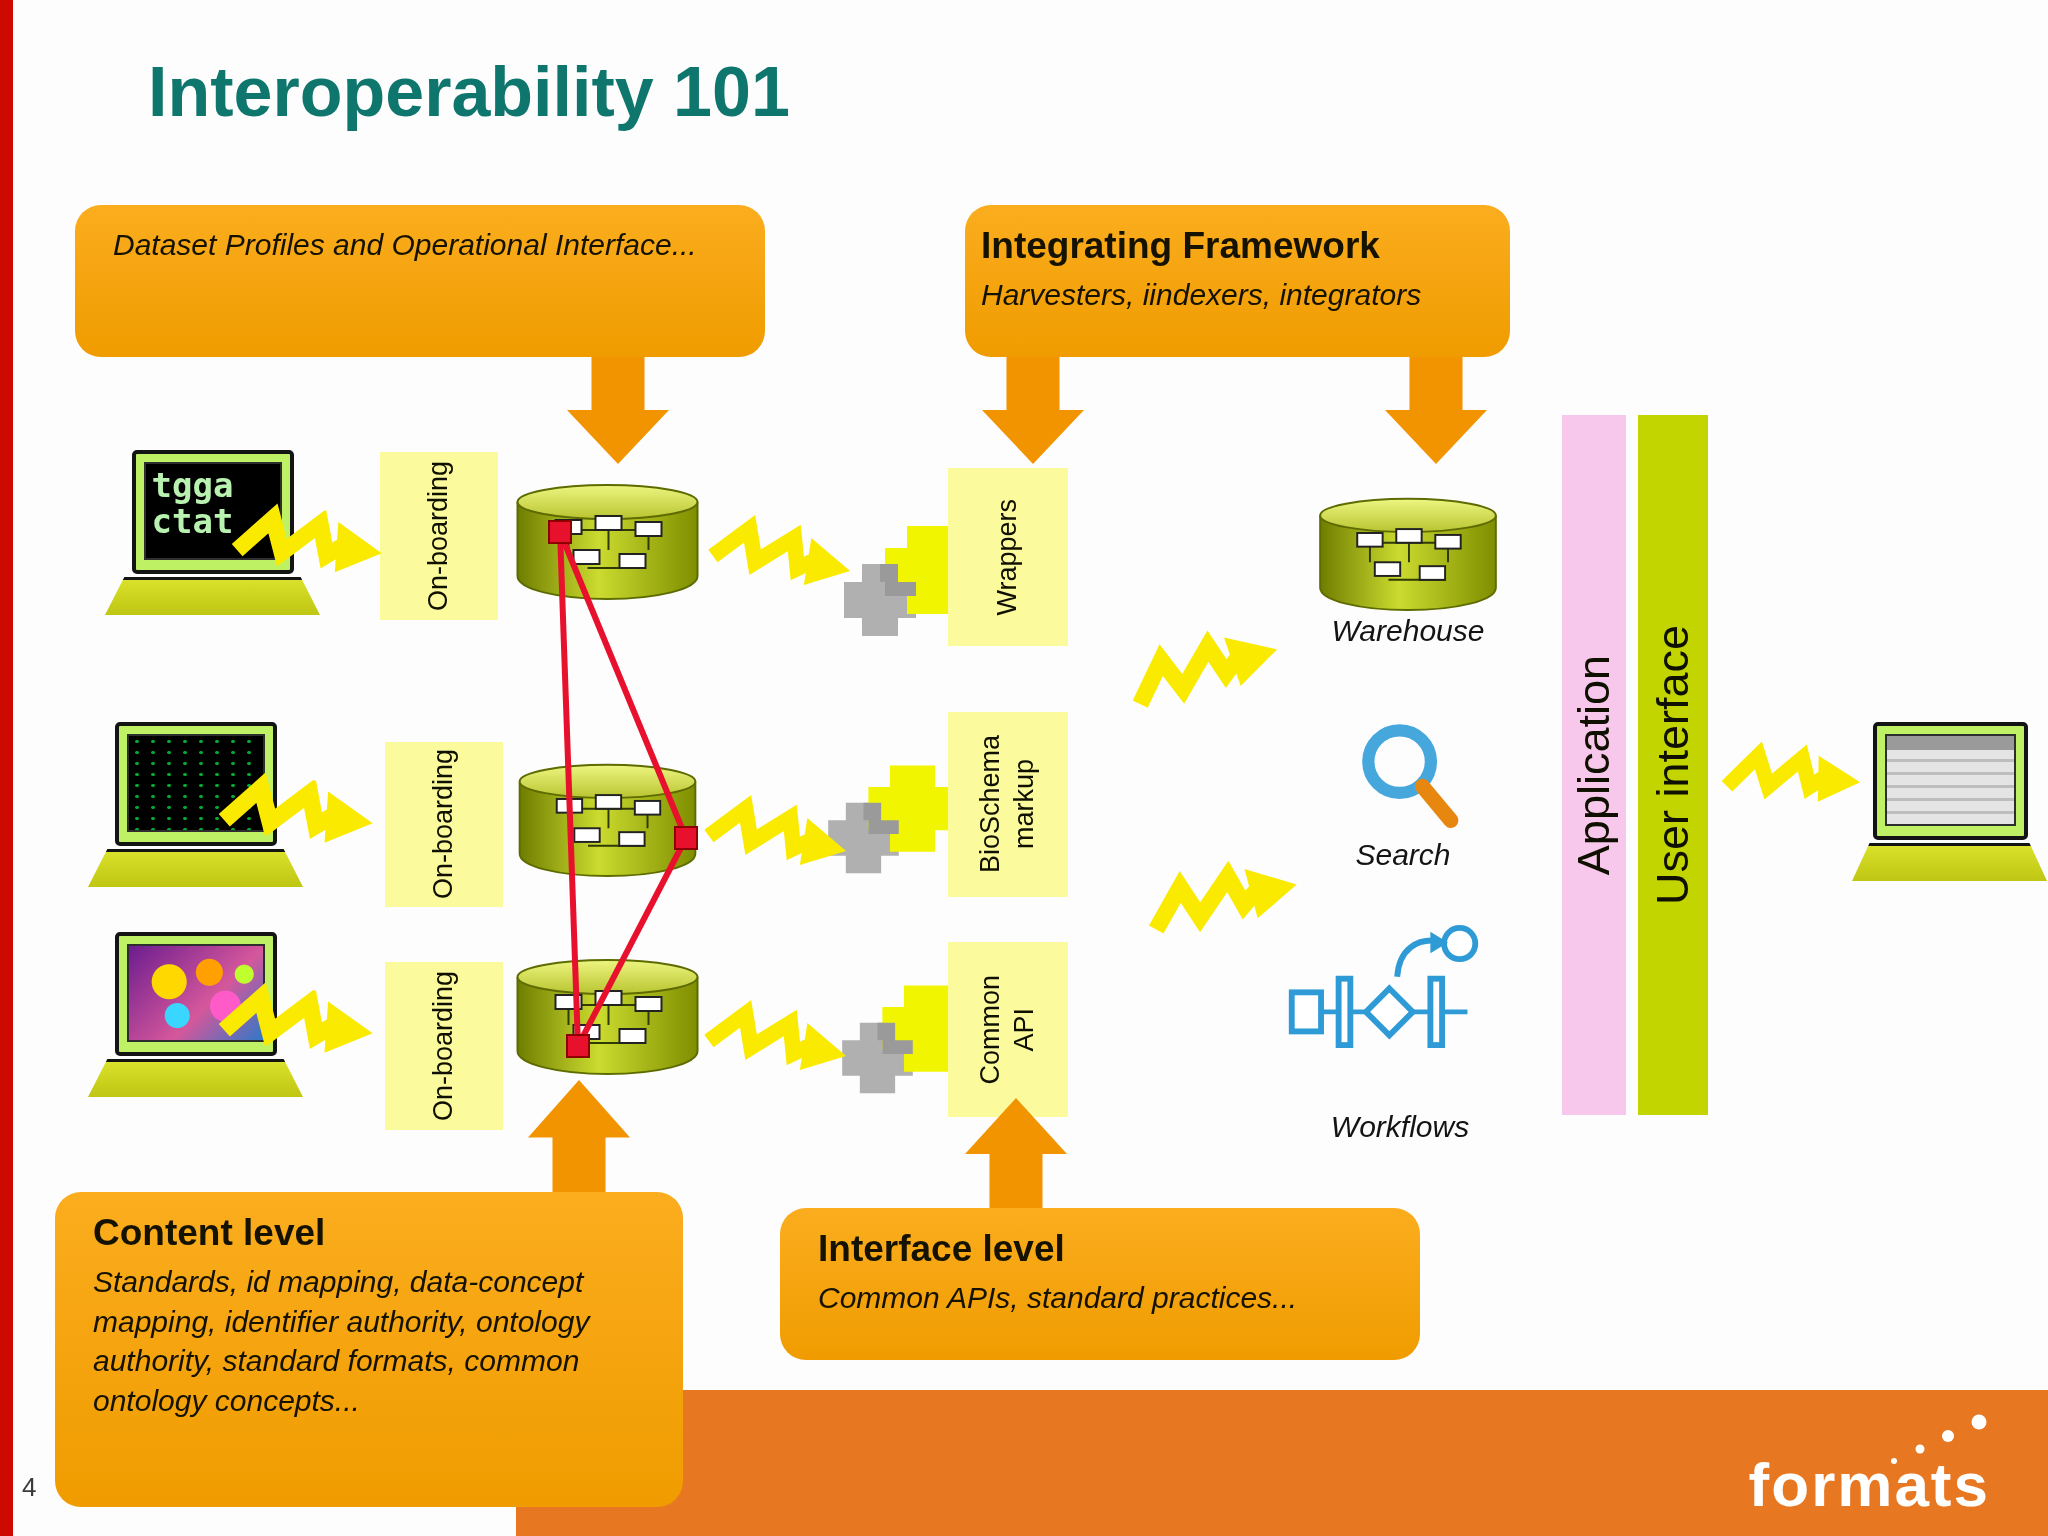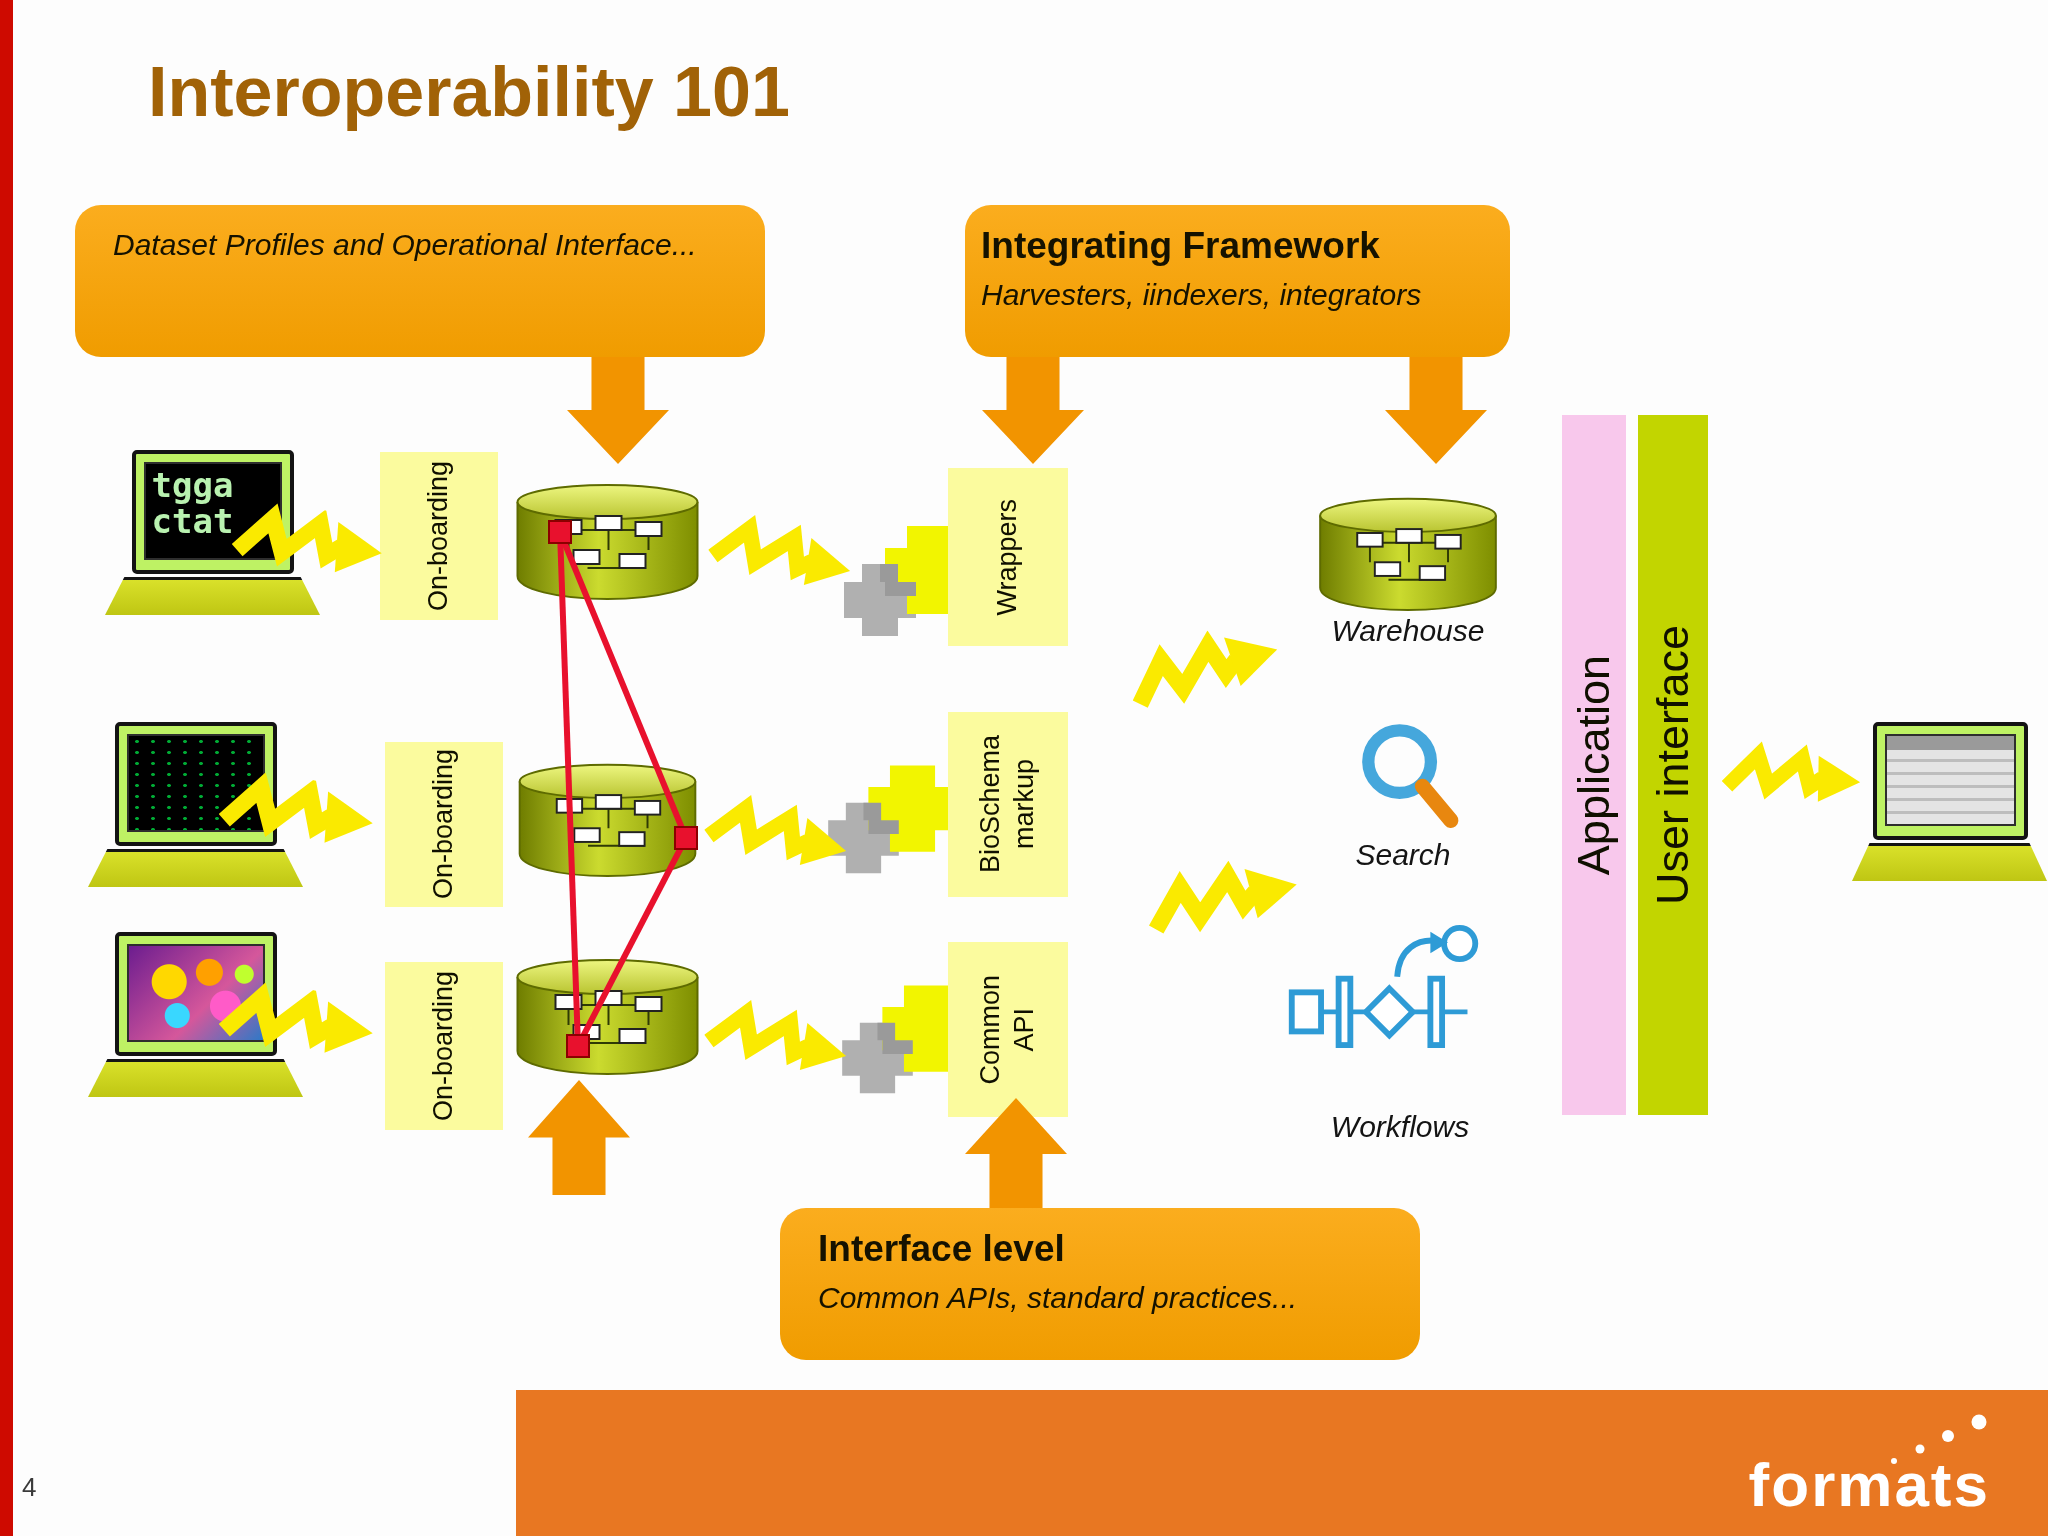--- a/index.html
+++ b/index.html
@@ -6,21 +6,21 @@
   body { margin:0; background:#666; }
   .slide {
     position:relative; width:2048px; height:1536px; background:#FDFDFD;
     font-family:"Liberation Sans", sans-serif; overflow:hidden;
   }
   .strip { position:absolute; left:0; top:0; width:13px; height:1536px; background:#CE0A00; z-index:30; }
   .band  { position:absolute; left:516px; top:1390px; right:0; bottom:0; background:#E87722; z-index:1; }
 
   .title {
     position:absolute; left:148px; top:52px; margin:0;
-    font-size:70px; font-weight:600; color:#a16207; z-index:5;
+    font-size:70px; font-weight:600; color:#0f766e; z-index:5;
   }
 
   .callout {
     position:absolute; background:linear-gradient(180deg,#FBAD1E,#F09C00);
     border-radius:26px; z-index:6; color:#151200; padding:20px 38px;
   }
   .co-title { font-size:37px; font-weight:700; margin-bottom:8px; }
   .co-body  { font-size:30px; font-style:italic; line-height:1.32; white-space:pre-line; }
   .dataset     { left:75px;  top:205px;  width:690px; height:152px; }
   .integrating { left:965px; top:205px;  width:545px; height:152px;padding-left:16px; }
@@ -139,20 +139,24 @@
 
   <h1 class="title">Interoperability 101</h1>
 
   <div class="callout dataset">
     <div class="co-body">Dataset Profiles and Operational Interface...</div>
   </div>
   <div class="callout integrating">
     <div class="co-title">Integrating Framework</div>
     <div class="co-body">Harvesters, iindexers, integrators</div>
   </div>
+  <div class="callout contentbox">
+    <div class="co-title">Content level</div>
+    <div class="co-body">Standards, id mapping, data-concept mapping, identifier authority, ontology authority, standard formats, common ontology concepts...</div>
+  </div>
   <div class="callout interfacebox">
     <div class="co-title">Interface level</div>
     <div class="co-body">Common APIs, standard practices...</div>
   </div>
 
   <div class="barrow down" style="left:567px;top:356px;width:102px;height:108px;"></div>
   <div class="barrow down" style="left:982px;top:356px;width:102px;height:108px;"></div>
   <div class="barrow down" style="left:1385px;top:356px;width:102px;height:108px;"></div>
   <div class="barrow up" style="left:528px;top:1080px;width:102px;height:115px;"></div>
   <div class="barrow up" style="left:965px;top:1098px;width:102px;height:112px;"></div>

